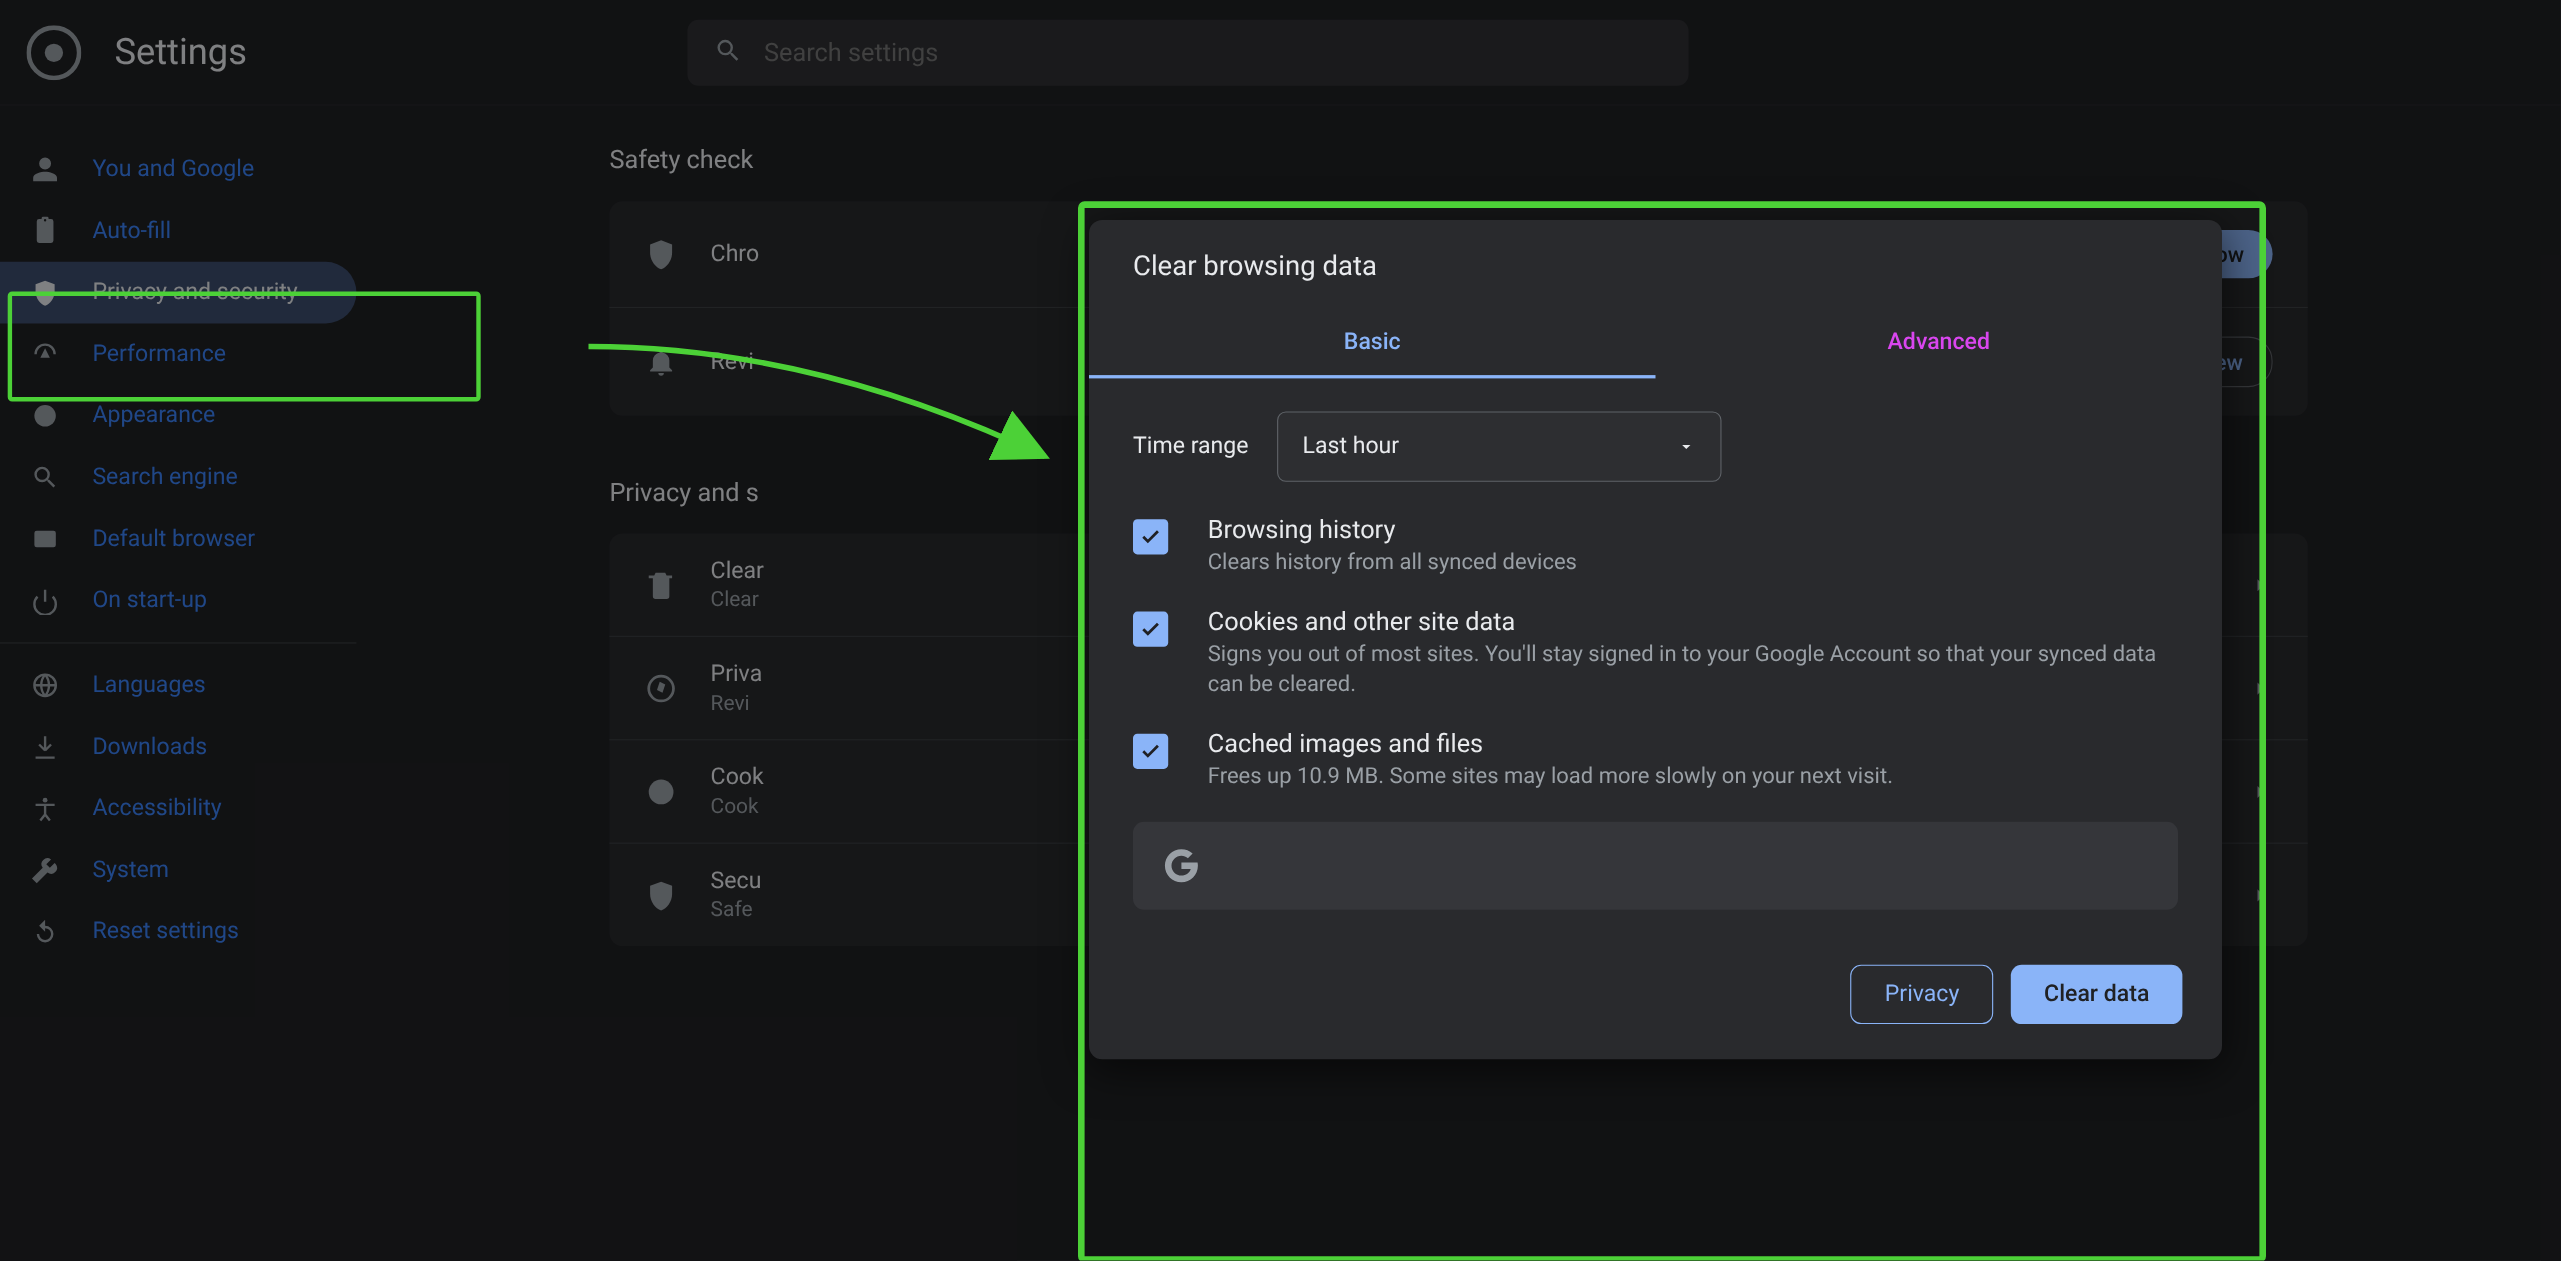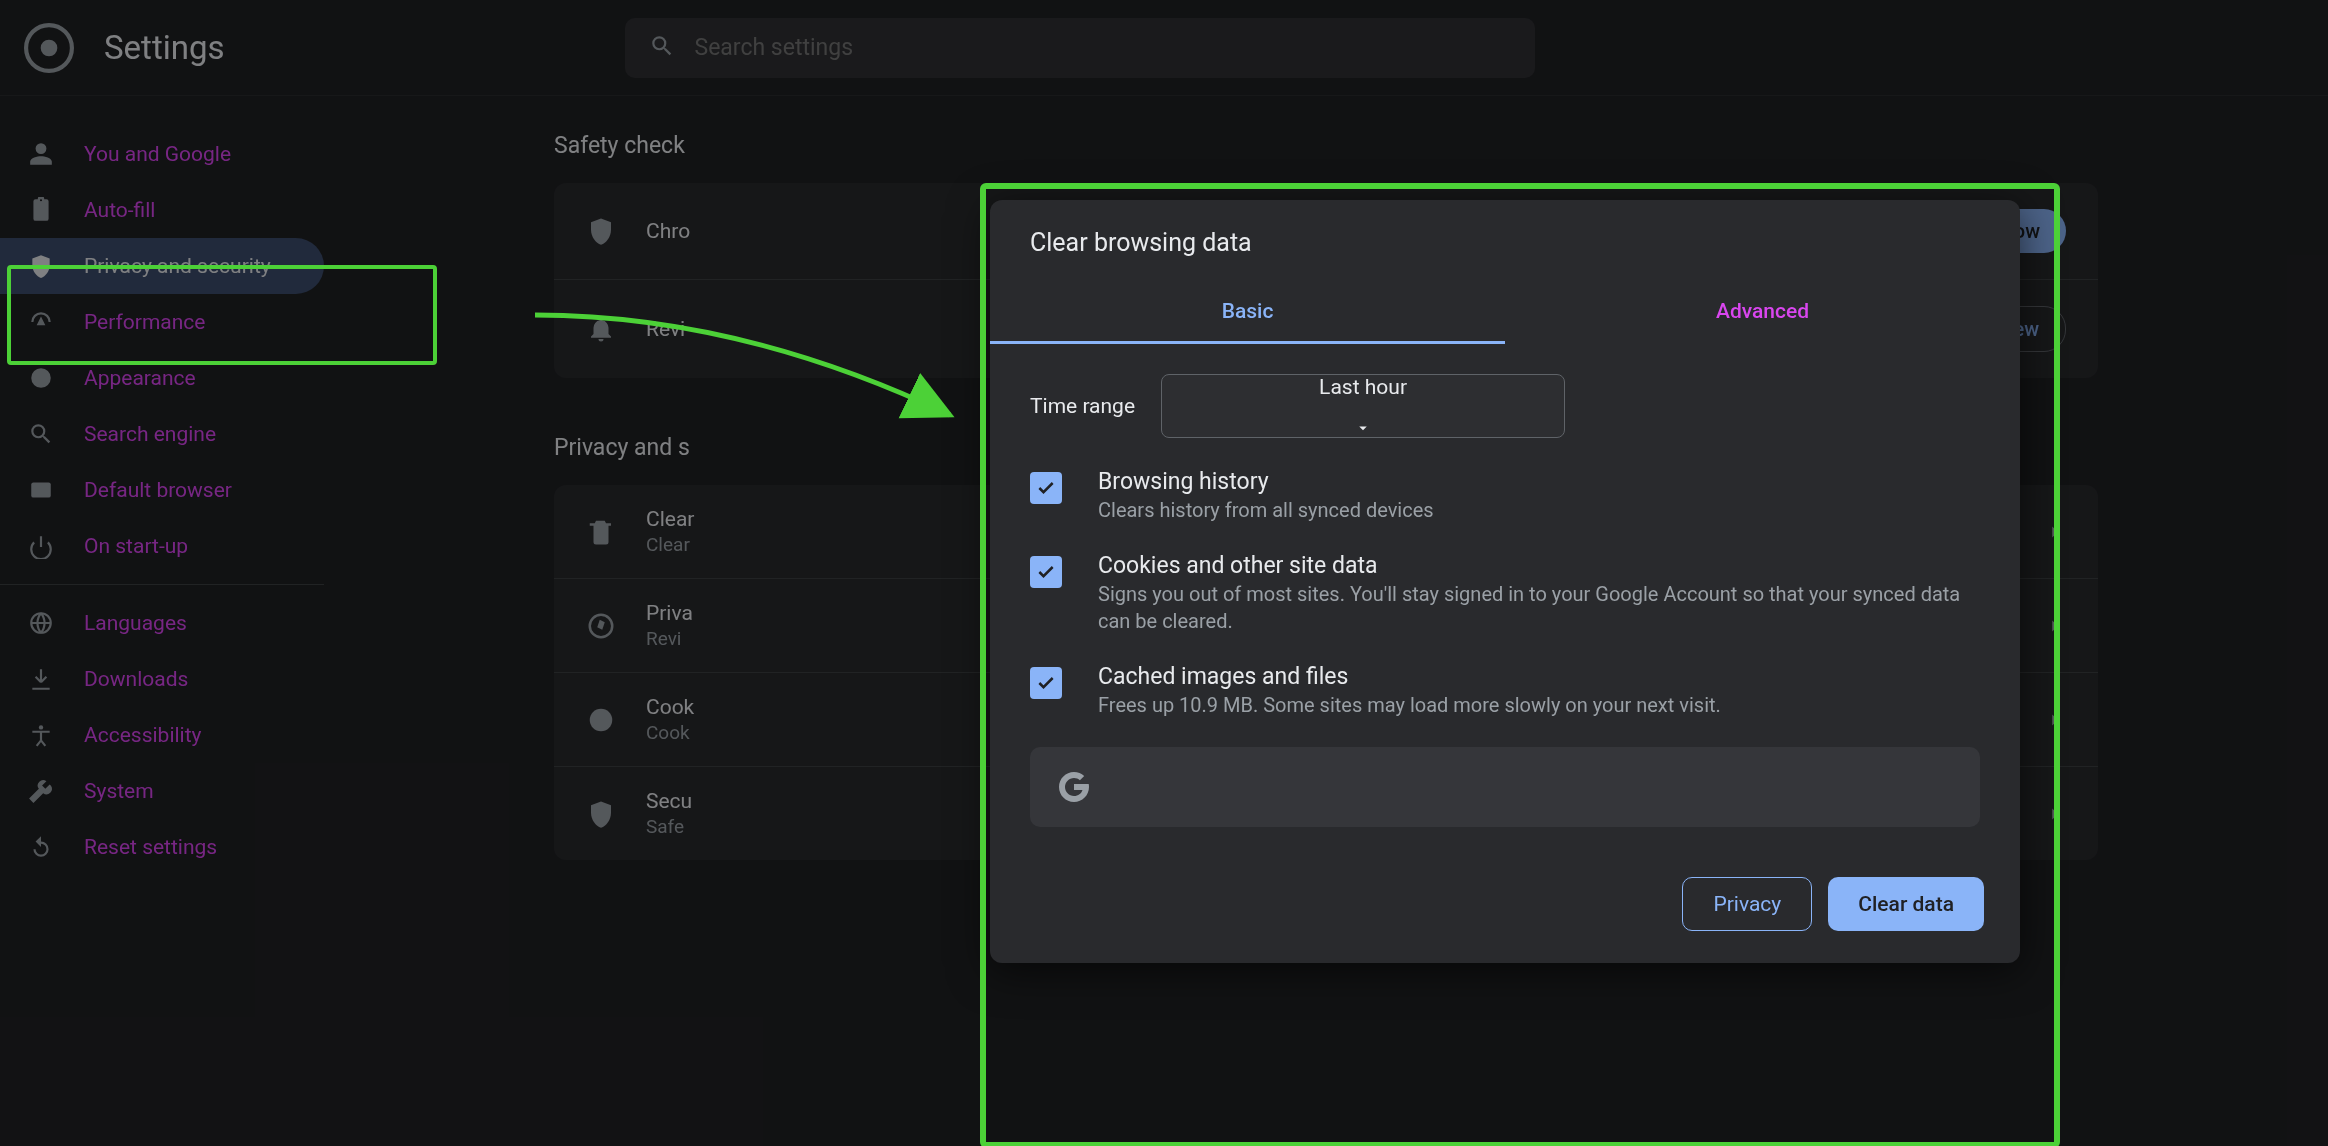--- a/index.html
+++ b/index.html
@@ -9,21 +9,21 @@
   .top-header { height: 96px; display: flex; align-items: center; padding: 0 24px; border-bottom: 1px solid rgba(255,255,255,0.05); }
   .chrome-logo { width: 50px; height: 50px; margin-right: 30px; }
   .page-title { font-size: 33px; font-weight: 400; color: #e8eaed; }
 
   .search-wrap { margin-left: 400px; width: 910px; height: 60px; background: #303134; border-radius: 10px; display: flex; align-items: center; padding: 0 24px; }
   .search-wrap svg { width: 26px; height: 26px; margin-right: 20px; }
   .search-input { background: transparent; border: none; outline: none; color: #9aa0a6; font-size: 23px; width: 100%; }
 
   
   .sidebar { position: absolute; top: 96px; left: 0; width: 324px; padding-top: 30px; }
-  .side-item { display: flex; align-items: center; height: 56px; padding-left: 28px; font-size: 21px; color: #d946ef; border-radius: 0 28px 28px 0; cursor: pointer; }
+  .side-item { display: flex; align-items: center; height: 56px; padding-left: 28px; font-size: 21px; color: #3b82f6; border-radius: 0 28px 28px 0; cursor: pointer; }
   .side-item svg, .side-item .ic { width: 26px; height: 26px; margin-right: 30px; fill: #9aa0a6; }
   .side-item.active { background: #3c4d6d; color: #e8eaed; }
   .side-item.active svg { fill: #e8eaed; }
   .side-sep { height: 1px; background: #3c4043; margin: 10px 0 10px 0; }
 
   
   .annot-box { position: absolute; border: 4px solid #4cd137; border-radius: 4px; pointer-events: none; }
 
   
   .main { position: absolute; top: 96px; left: 324px; right: 0; bottom: 0; padding: 36px 230px 0 230px; }
@@ -52,21 +52,21 @@
   
   .modal { position: absolute; left: 990px; top: 200px; width: 1030px; background: #292a2d; border-radius: 12px; box-shadow: 0 8px 40px rgba(0,0,0,0.6); overflow: hidden; }
   .modal-title { font-size: 25px; font-weight: 400; padding: 28px 40px 24px 40px; color:#e8eaed;}
   .tabs { display: flex; }
   .tab { flex: 1; text-align: center; padding: 18px 0; font-size: 21px; color: #d946ef; border-bottom: 3px solid transparent; cursor: pointer; font-weight:500;}
   .tab.active { color: #8ab4f8; border-bottom-color: #8ab4f8; }
 
   .modal-body { padding: 30px 40px 30px 40px; }
   .time-row { display: flex; align-items: center; margin-bottom: 30px; }
   .time-label { font-size: 21px; color:#e8eaed; margin-right: 26px; }
-  .dropdown { display:flex; align-items:center; justify-content:space-between; width: 404px; height: 64px; background:#2d2e31; border:1px solid #5f6368; border-radius:8px; padding:0 22px; font-size:21px; color:#e8eaed; cursor:pointer;flex-direction:column;}
+  .dropdown { display:flex; align-items:center; justify-content:space-between; width: 404px; height: 64px; background:#2d2e31; border:1px solid #5f6368; border-radius:8px; padding:0 22px; font-size:21px; color:#e8eaed; cursor:pointer;}
   .dropdown svg { width:18px; height:18px; fill:#e8eaed; }
 
   .opt-row { display: flex; align-items: flex-start; margin-bottom: 28px; }
   .chk { width: 32px; height: 32px; background: #8ab4f8; border-radius: 4px; display:flex; align-items:center; justify-content:center; margin-right: 36px; margin-top:4px; cursor:pointer; flex-shrink:0;}
   .chk svg { width:20px; height:20px; stroke:#202124; stroke-width:3; fill:none;}
   .opt-txt .o1 { font-size: 23px; color:#e8eaed; margin-bottom:2px;}
   .opt-txt .o2 { font-size: 20px; color:#9aa0a6; line-height:1.35;}
 
   .info-box { background:#35363a; border-radius:10px; padding:22px 26px; display:flex; align-items:flex-start; margin-top:4px;}
   .info-box .g-ic { width:36px; height:36px; margin-right:22px; flex-shrink:0;}

